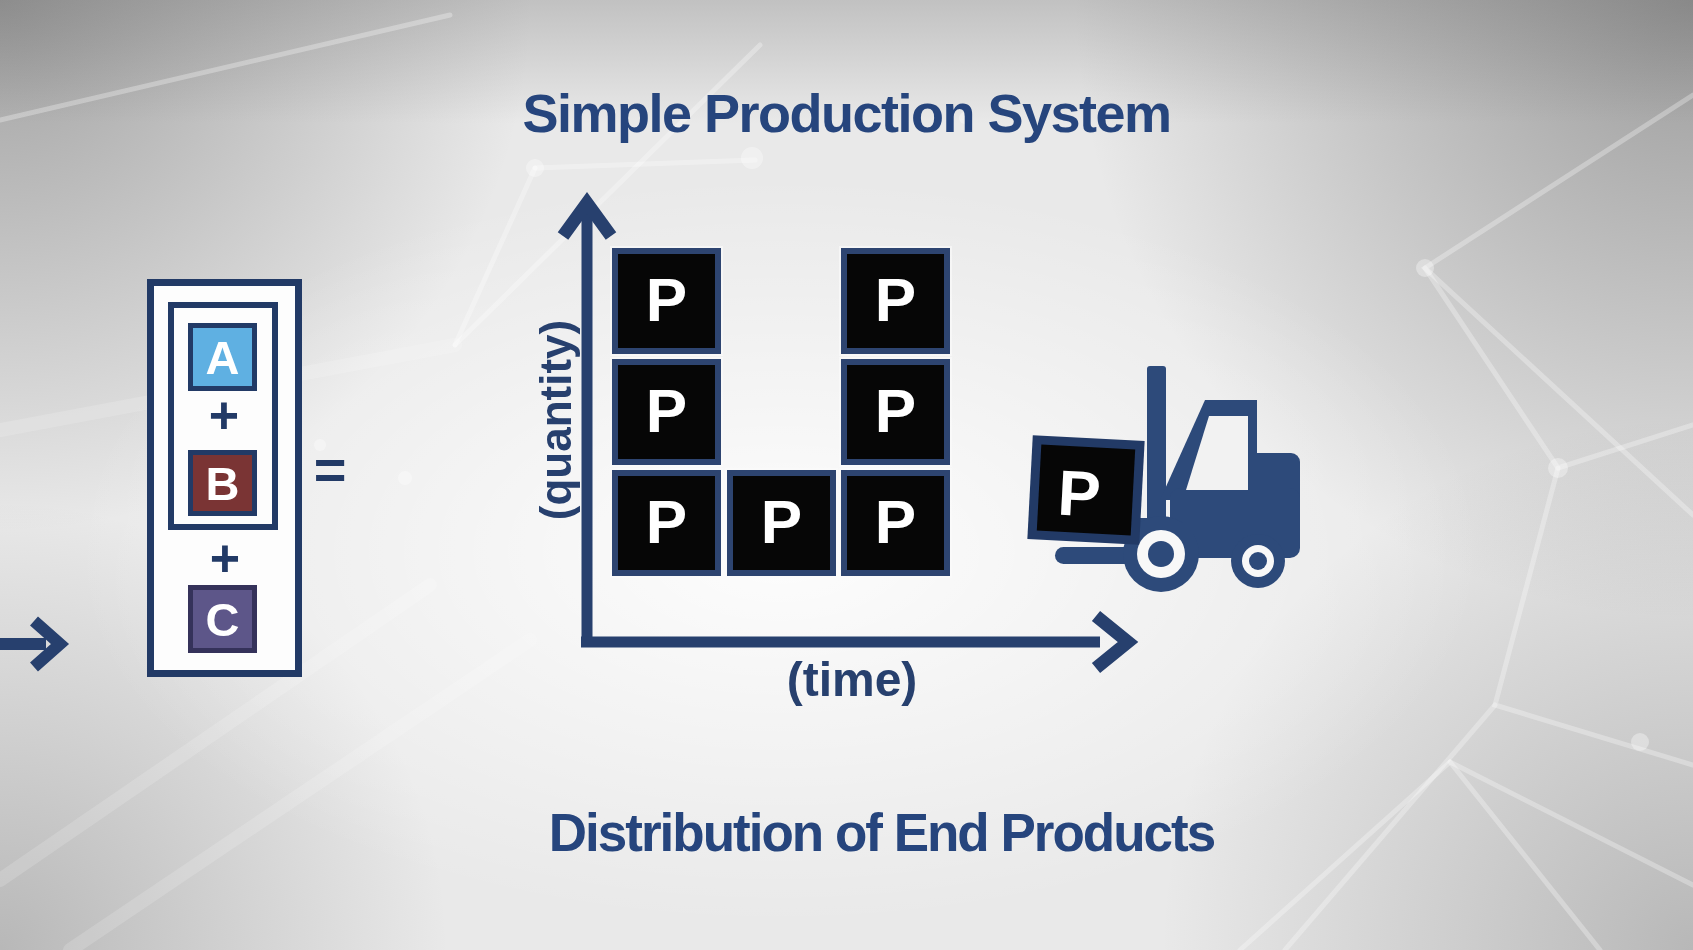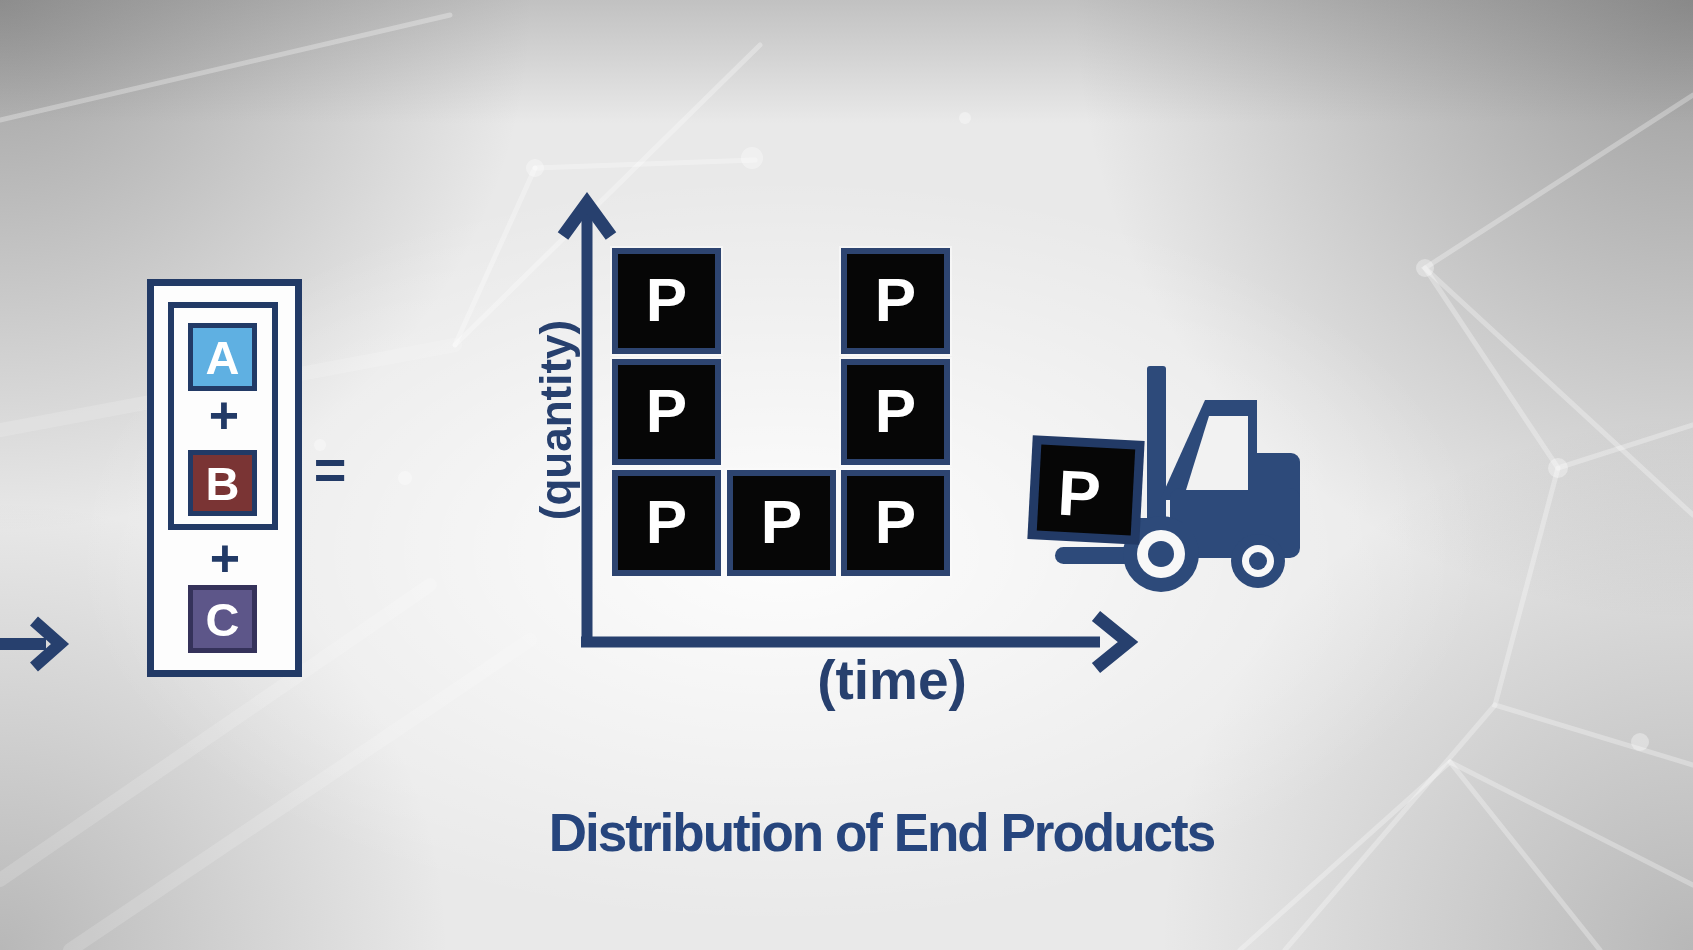--- a/index.html
+++ b/index.html
@@ -34,21 +34,21 @@
   .comp-b{top:450px;height:66px;background:#7a3434;}
   .comp-c{top:585px;background:#5d5689;border-color:#35325a;}
   .op{position:absolute;transform:translate(-50%,-50%);color:#223a66;
     font-weight:bold;line-height:1;}
   .plus1{left:224px;top:415px;font-size:52px;}
   .plus2{left:225px;top:558px;font-size:52px;}
   .equals{left:330px;top:470px;font-size:56px;}
   
   .axis-label{position:absolute;color:#27406e;font-weight:bold;white-space:nowrap;line-height:1;}
   .y-axis-label{left:556px;top:420px;font-size:44px;transform:translate(-50%,-50%) rotate(-90deg);}
-  .x-axis-label{left:892px;top:680px;font-size:55px;transform:translate(-50%,-50%);}
+  .x-axis-label{left:852px;top:680px;font-size:48px;transform:translate(-50%,-50%);}
   
   #p-grid{position:absolute;left:612px;top:248px;width:338px;height:328px;}
   .p-block{position:absolute;width:109px;height:106px;background:#060606;
     border:6px solid #2d4470;box-sizing:border-box;
     display:flex;align-items:center;justify-content:center;
     box-shadow:0 0 0 2px rgba(250,250,250,.65);}
   .p-block span{color:#ffffff;font-weight:bold;font-size:62px;line-height:1;margin-top:-3px;}
   .forklift-svg{position:absolute;left:1010px;top:350px;width:300px;height:250px;}
 </style>
 </head>
@@ -81,20 +81,21 @@
       <circle cx="752" cy="158" r="11"></circle>
       <circle cx="1425" cy="268" r="9"></circle>
       <circle cx="1558" cy="468" r="10"></circle>
       <circle cx="405" cy="478" r="7"></circle>
       <circle cx="1640" cy="742" r="9"></circle>
       <circle cx="965" cy="118" r="6"></circle>
       <circle cx="320" cy="445" r="6"></circle>
     </g>
   </svg>
 
+  <div class="title">Simple Production System</div>
   <div class="bottom-title">Distribution of End Products</div>
 
   <svg class="overlay-svg" viewBox="0 0 1693 950">
     <g stroke="#27406e" fill="none">
       <g>
         <path d="M0 644 L46 644" stroke-width="12"></path>
         <path d="M34 621 L60 644 L34 667" stroke-width="12" stroke-linejoin="miter"></path>
       </g>
       <g>
         <path d="M587 647 L587 212" stroke-width="11"></path>

